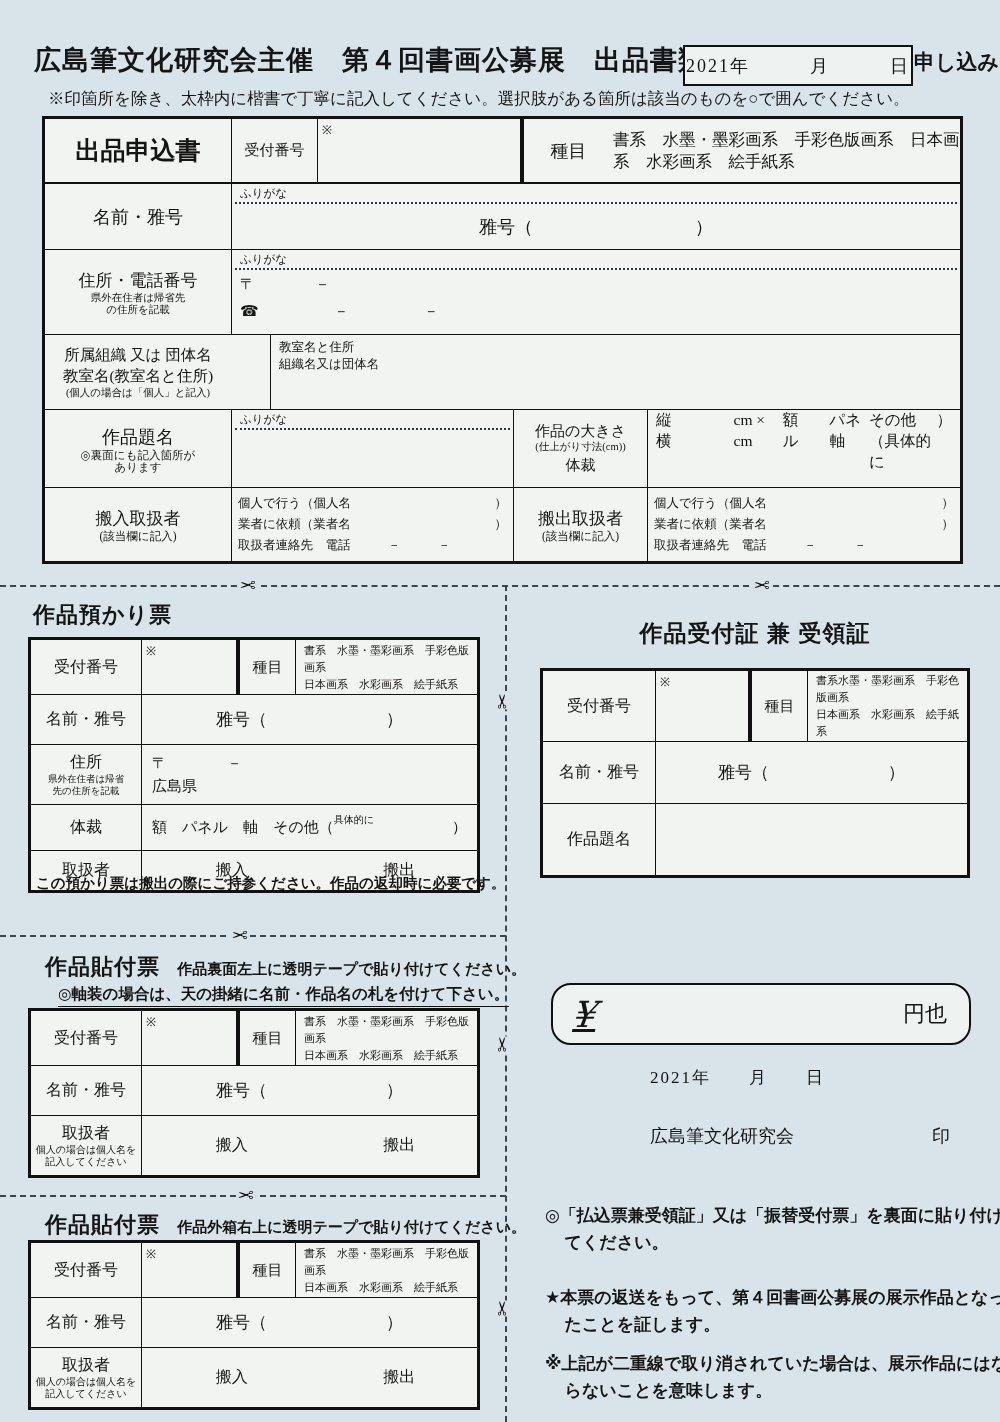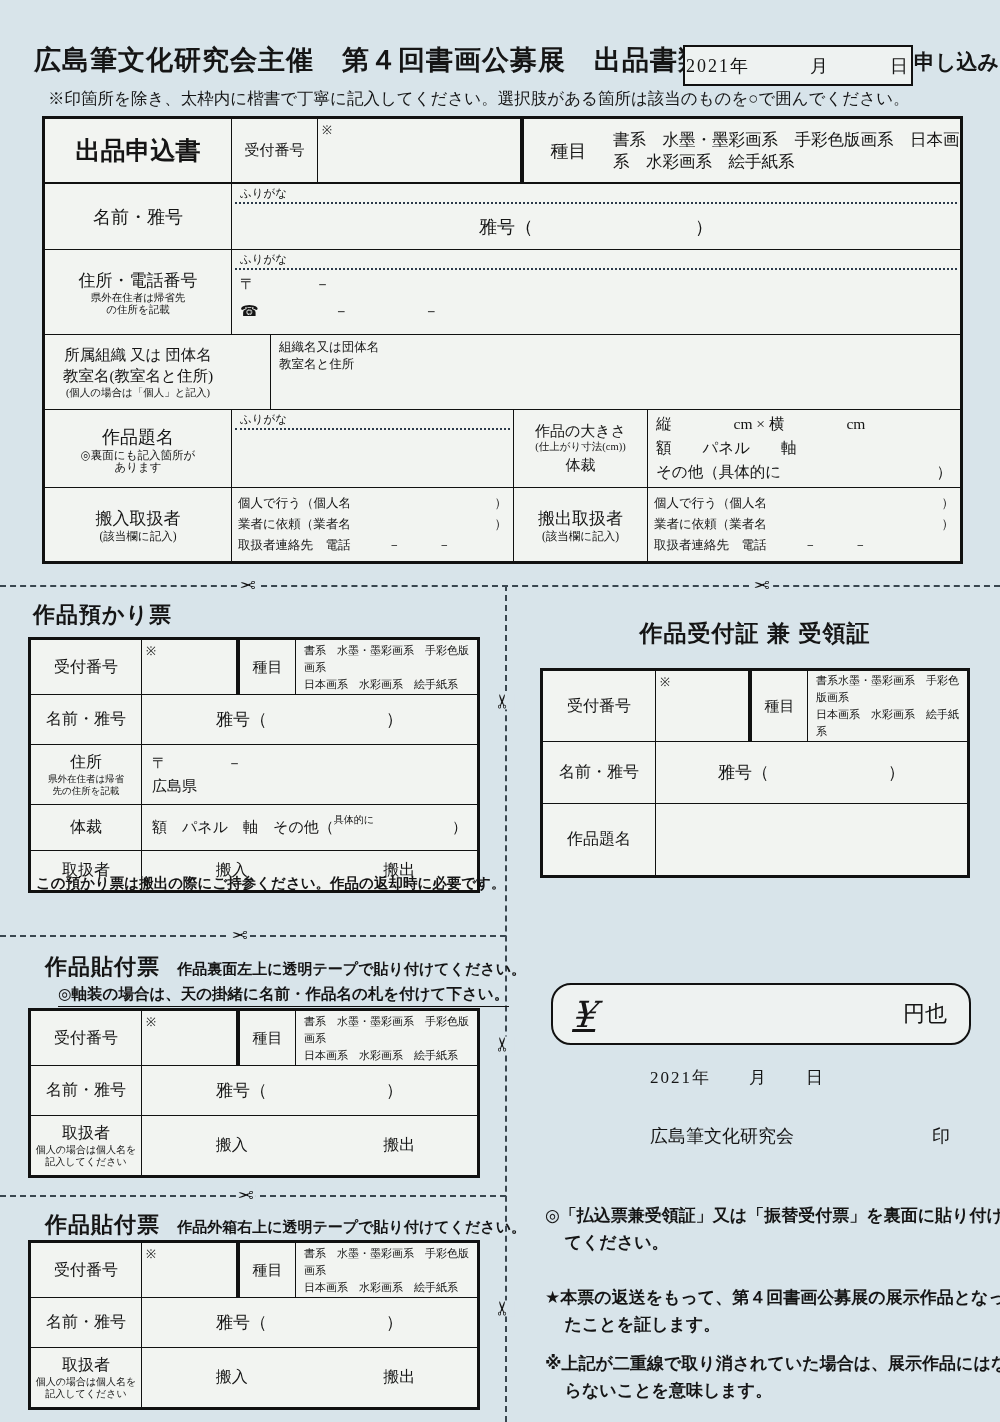--- a/index.html
+++ b/index.html
@@ -112,41 +112,41 @@
       </div>
     </div>
 
     <div class="mrow" style="height:75px;gap:39px;">
       <div class="cell lblcol">
         <span style="font-size:15.5px;">所属組織 又は 団体名</span>
         <span style="font-size:15.5px;">教室名(教室名と住所)</span>
         <span class="smallnote">(個人の場合は「個人」と記入)</span>
       </div>
       <div class="cell" style="flex:1;padding:4px 0 0 8px;">
+        <div style="font-size:12.5px;">教室名と住所</div>
         <div style="font-size:12.5px;">組織名又は団体名</div>
-        <div style="font-size:12.5px;">教室名と住所</div>
       </div>
     </div>
 
     <div class="mrow" style="height:78px;">
       <div class="cell lblcol">
         <span style="font-size:18px;">作品題名</span>
         <span class="smallnote" style="font-size:11.5px;">◎裏面にも記入箇所が</span>
         <span class="smallnote" style="font-size:11.5px;">あります</span>
       </div>
       <div class="cell" style="width:282px;display:flex;flex-direction:column;">
         <span style="font-size:11.5px;padding:2px 0 1px 8px;">ふりがな</span>
         <div class="dot"></div>
       </div>
       <div class="cell" style="width:134px;display:flex;flex-direction:column;align-items:center;justify-content:center;">
         <span style="font-size:15px;">作品の大きさ</span>
         <span class="smallnote">(仕上がり寸法(cm))</span>
         <span style="font-size:15px;margin-top:3px;">体裁</span>
       </div>
-      <div class="cell" style="flex:1;display:flex;flex-direction:column;justify-content:center;padding:0 8px;font-size:15.5px;gap:3px;">
+      <div class="cell" style="flex:1;display:flex;flex-direction:row;justify-content:center;padding:0 8px;font-size:15.5px;gap:3px;">
         <span>縦　　　　cm × 横　　　　cm</span>
         <span>額　　パネル　　軸</span>
         <span style="display:flex;">
           <span>その他（具体的に</span>
           <span class="grow"></span>
           <span>）</span>
         </span>
       </div>
     </div>
 

